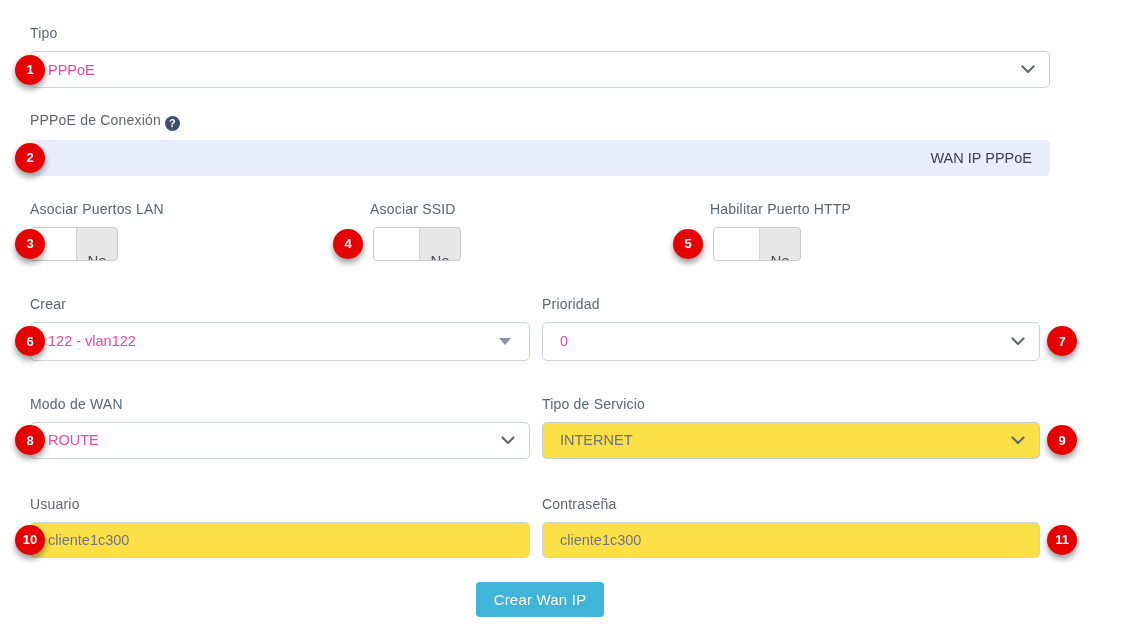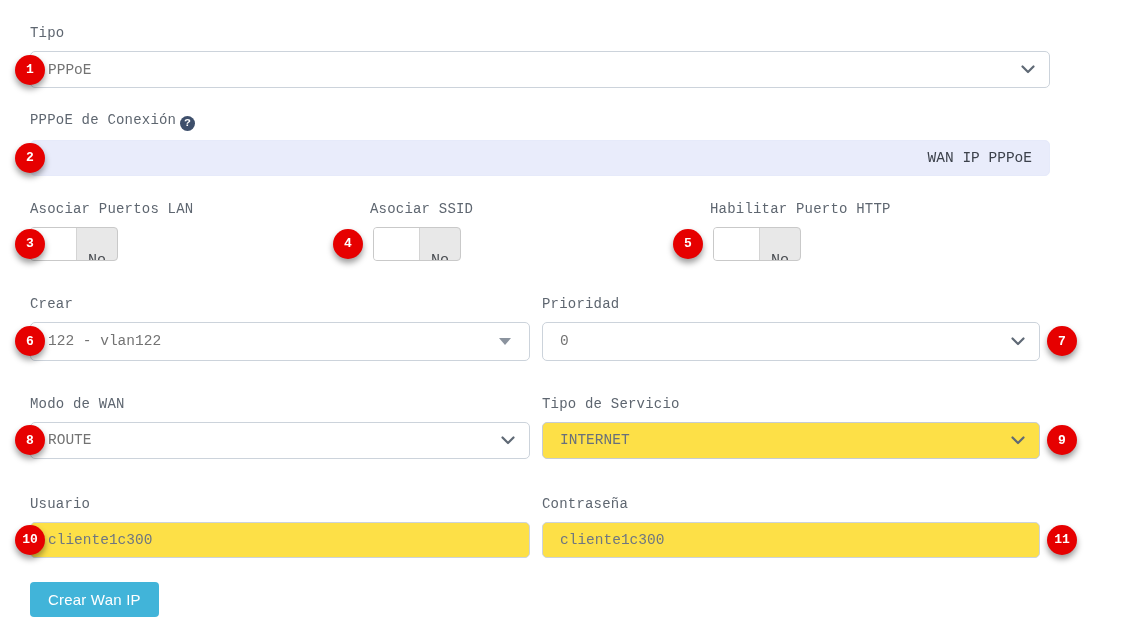--- a/index.html
+++ b/index.html
@@ -6,21 +6,21 @@
   html, body { margin: 0; padding: 0; }
   body {
     width: 1123px; height: 629px;
     background: #ffffff;
     font-family: "Liberation Sans", sans-serif;
     overflow: hidden;
     position: relative;
   }
   .container { padding: 24px 0 0 30px; width: 1080px; }
 
-  .fr { position: relative; font-family: Liberation Mono, monospace; }
+  .fr { position: relative; }
   .mb23 { margin-bottom: 23px; }
   .mb24 { margin-bottom: 24px; }
   .mb34 { margin-bottom: 34px; }
   .mb36 { margin-bottom: 36px; }
 
   label.f-label {
     display: block;
     color: #5e6670;
     font-size: 14px;
     line-height: 18px;
@@ -32,21 +32,21 @@
 
   .select-box {
     height: 37px;
     border: 1px solid #ccd3db;
     border-radius: 5px;
     background: #fff;
     display: flex;
     align-items: center;
     justify-content: space-between;
     padding: 0 14px 0 17px;
-    color: #737373;
+    color: #ec4899;
     font-size: 14.5px;
     cursor: pointer;
     width: 100%;
   }
   .select-box.disabled {
     background: #fde047;
     border-color: #c6ccd4;
     color: #68707b;
     cursor: default;
   }
@@ -126,21 +126,21 @@
     font-size: 11px;
     font-weight: bold;
     align-items: center; justify-content: center;
     vertical-align: -2px;
     margin-left: 4px;
     cursor: pointer;
   }
 
   .btn-row {
     width: 1020px;
-    display: flex; justify-content: flex-start; gap: 9px;
+    display: flex; justify-content: center; gap: 9px;
     margin-top: 24px;
   }
   .btn {
     height: 35px;
     border: none;
     border-radius: 4px;
     font-size: 15px;
     font-family: inherit;
     cursor: pointer;
     letter-spacing: .2px;

